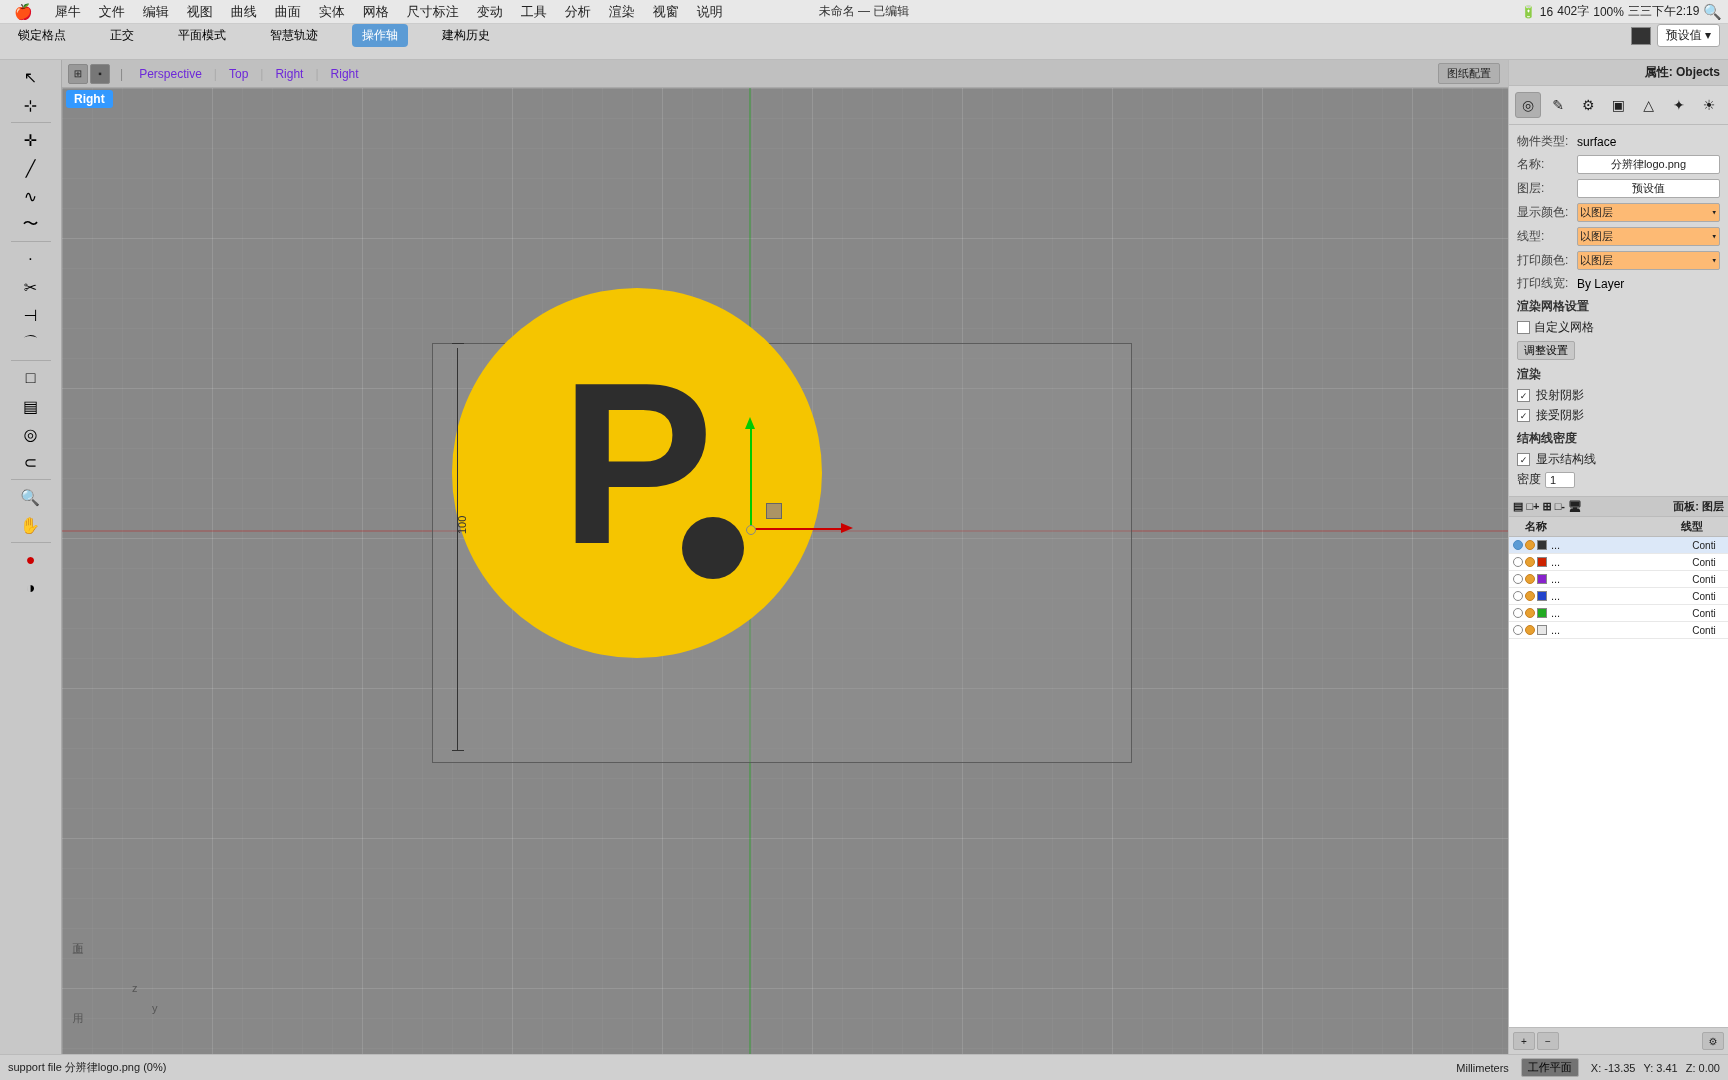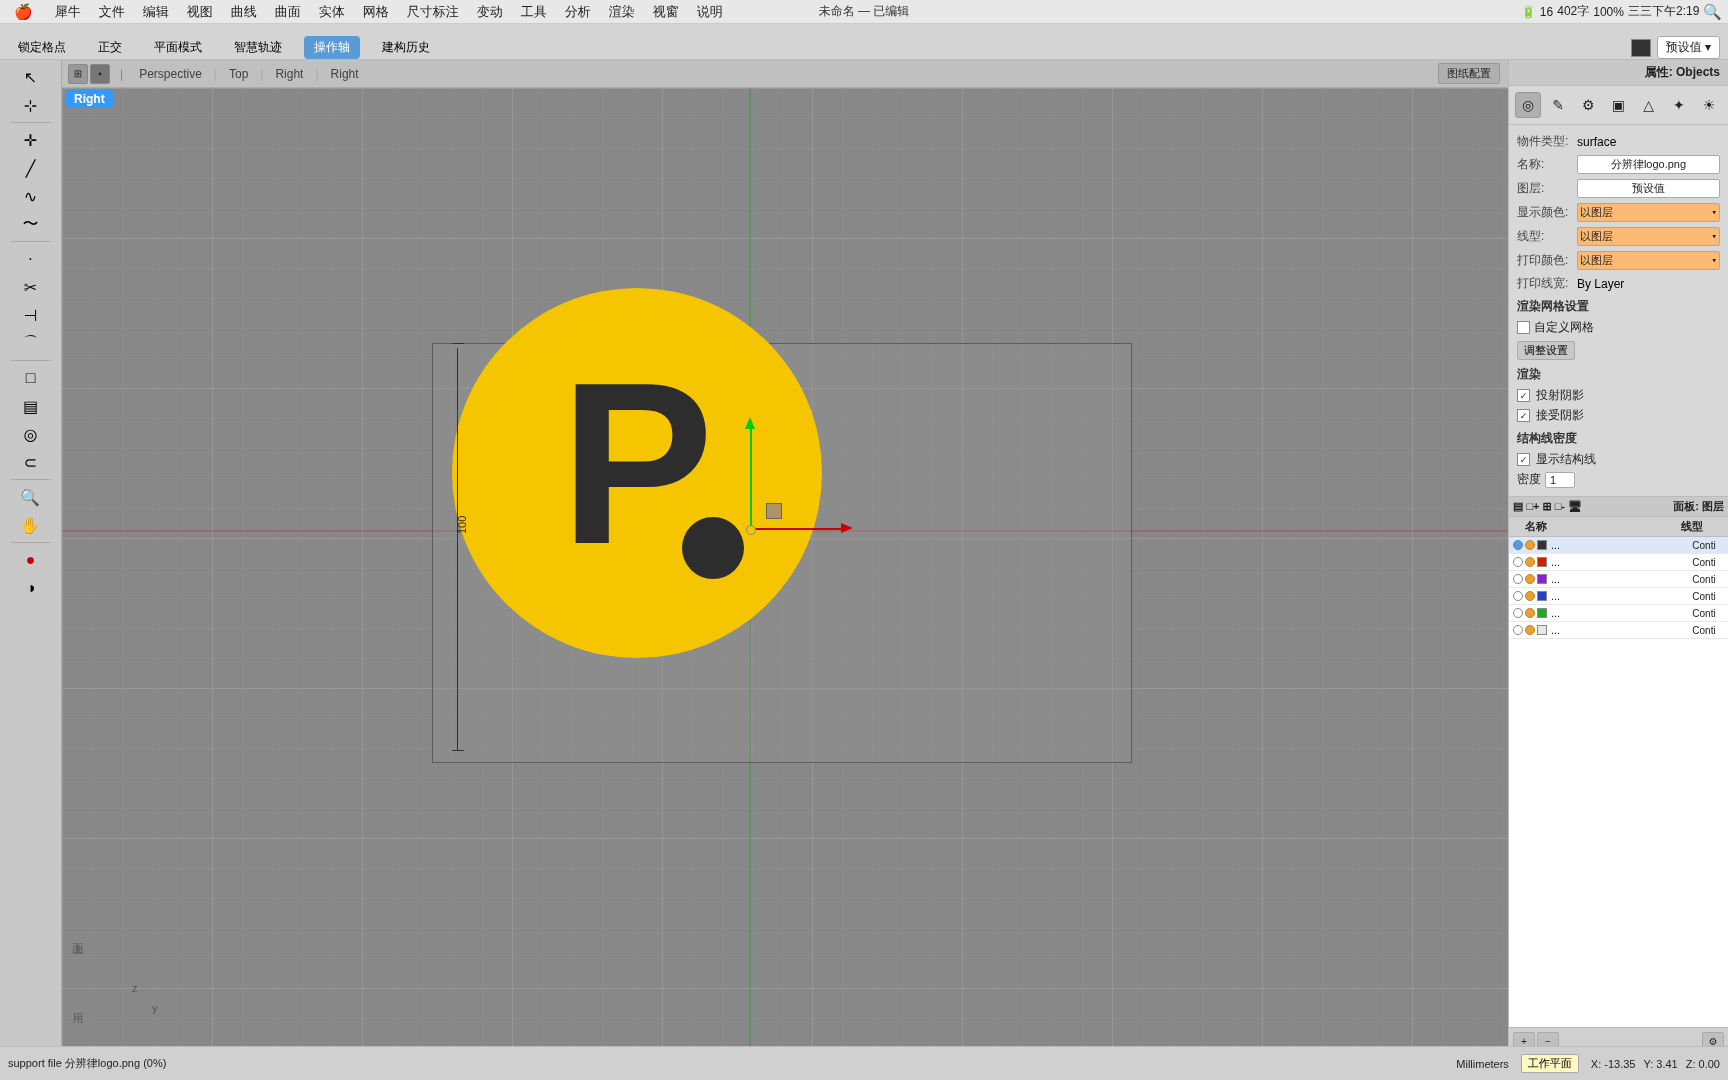--- a/index.html
+++ b/index.html
@@ -50,23 +50,23 @@
       font-size: 12px;
     }
 
     
     #toolbar {
       width: 100%;
       height: 36px;
       background: #d4d4d4;
       border-bottom: 1px solid #bbb;
       display: flex;
-      align-items: flex-end;
+      align-items: flex-start;
       padding: 0 8px;
-      gap: 12px;
+      gap: 24px;
       position: relative;
       z-index: 100;
     }
     .toolbar-btn {
       padding: 3px 10px;
       font-size: 12px;
       background: transparent;
       border: none;
       cursor: pointer;
       border-radius: 3px;
@@ -179,21 +179,21 @@
       justify-content: center;
       font-size: 10px;
       cursor: pointer;
     }
     .vp-tab-icon.active { background: #777; }
     .vp-divider { color: #888; margin: 0 4px; }
     .vp-tab {
       padding: 4px 12px;
       font-size: 12px;
       cursor: pointer;
-      color: #404040;
+      color: #6d28d9;
     }
     .vp-tab-sep { color: #aaa; }
     .vp-layout-btn {
       margin-left: auto;
       margin-right: 8px;
       padding: 2px 8px;
       font-size: 11px;
       background: #b0b0b0;
       border: 1px solid #999;
       border-radius: 2px;
@@ -417,42 +417,42 @@
       font-size: 10px;
       cursor: pointer;
     }
 
     
     #statusbar {
       position: absolute;
       bottom: 0;
       left: 0;
       right: 0;
-      height: 34px;
+      height: 26px;
       background: #d0d0d0;
       border-top: 1px solid #bbb;
       display: flex;
       align-items: center;
       padding: 0 8px;
       font-size: 11px;
       gap: 12px;
       z-index: 100;
     }
     .status-right {
       margin-left: auto;
       display: flex;
       align-items: center;
       gap: 12px;
     }
     .status-coords {
       display: flex;
       gap: 8px;
     }
     .workplane-btn {
-      background: #fef9c3;
+      background: #737373;
       border: 1px solid #aaa;
       border-radius: 2px;
       padding: 1px 6px;
       font-size: 11px;
       cursor: pointer;
     }
     .mm-label { font-size: 11px; }
   </style>
 </head>
 <body>

